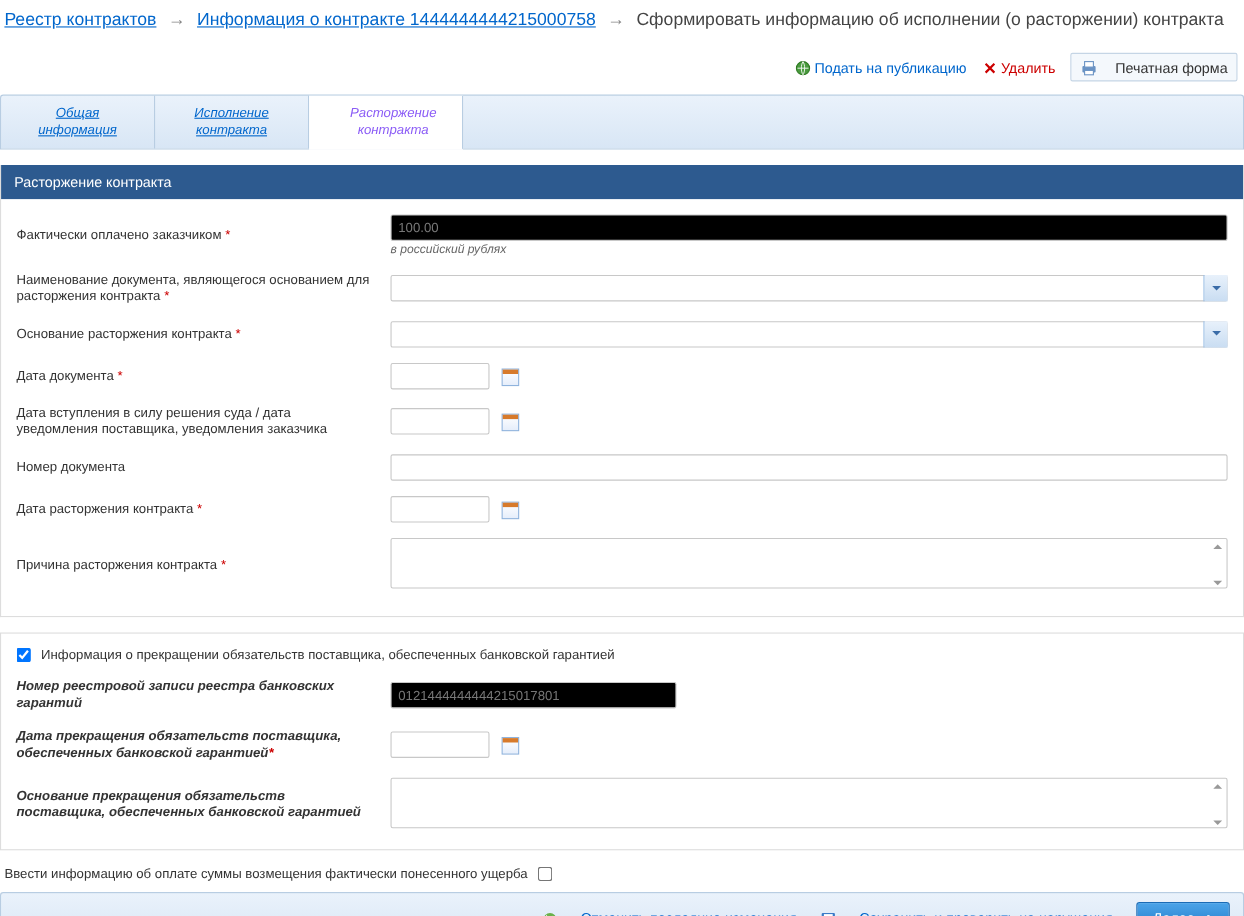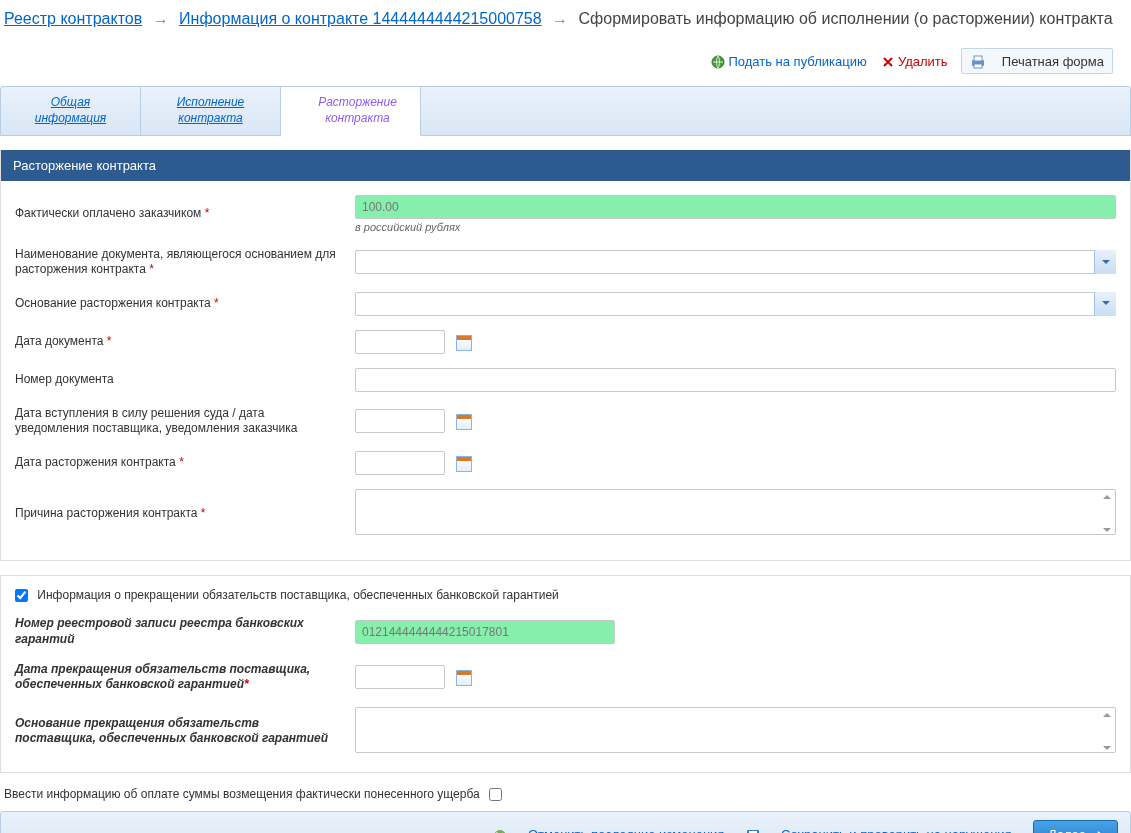--- a/index.html
+++ b/index.html
@@ -2,40 +2,40 @@
 <html><head>
 <meta charset="utf-8">
 <style>
 * { box-sizing: border-box; margin: 0; padding: 0; }
 body { font-family: Arial, sans-serif; font-size: 12px; color: #333; background: #fff; width: 1131px; }
 a { color: #0066cc; text-decoration: underline; cursor: pointer; }
 .breadcrumb { padding: 8px 4px 12px; font-size: 16px; line-height: 1.4; }
 .breadcrumb a { color: #0066cc; }
 .breadcrumb .arrow { color: #888; margin: 0 6px; }
 .breadcrumb .current { color: #444; }
-.toolbar { text-align: right; padding: 6px 18px; font-size: 13px; }
+.toolbar { text-align: right; padding: 6px 6px; font-size: 13px; }
 .toolbar span { margin-left: 12px; vertical-align: middle; }
 .toolbar a { text-decoration: none; color: #0066cc; }
 .toolbar .del { color: #cc0000; }
 .toolbar .print-box { display: inline-block; border: 1px solid #c5d5e5; padding: 4px 8px; border-radius: 2px; background: #f4f8fc; margin-left: 10px; }
 .tabs-wrap { background: linear-gradient(#eaf2fb,#d8e6f5); border: 1px solid #b8cde2; border-radius: 3px 3px 0 0; margin-top: 6px; padding: 0; font-style: italic; }
 .tabs { display: flex; }
 .tab { padding: 8px 22px; text-align: center; font-size: 12px; border-right: 1px solid #b8cde2; cursor: pointer; color: #0066cc; text-decoration: underline; min-width: 140px; line-height: 1.3; }
 .tab.active { background: #fff; color: #8b5cf6; text-decoration: none; border-bottom: 1px solid #fff; margin-bottom: -1px; padding-left: 36px; }
 .panel { border: 1px solid #ddd; border-top: none; margin-bottom: 14px; }
 .panel-header { background: #2d5a8f; color: #fff; padding: 8px 12px; font-size: 13px; }
 .form-body { padding: 14px 14px 8px; }
 .row { display: flex; align-items: center; margin-bottom: 14px; }
 .row-label { width: 340px; padding-right: 16px; font-size: 12px; line-height: 1.3; color: #333; }
 .row-label.bold { font-weight: bold; font-style: italic; }
 .row-field { flex: 1; }
 .req { color: #cc0000; }
 .input, .select, .textarea { width: 100%; border: 1px solid #c8c8c8; background: #fff; font-size: 12px; padding: 4px 6px; border-radius: 2px; }
 .input.short { width: 90px; display: inline-block; }
-.input.readonly { background: #86efac; color: #777; }
+.input.readonly { background: #000000; color: #777; }
 .select-wrap { position: relative; }
 .select-wrap .dd { position: absolute; right: 0; top: 0; width: 22px; height: 100%; background: linear-gradient(#e8f1fb,#c9ddf2); border-left: 1px solid #9ec1e6; display: flex; align-items: center; justify-content: center; }
 .select-wrap .dd::after { content: ""; border: 4px solid transparent; border-top-color: #3a6ca8; margin-top: 3px; }
 .hint { font-style: italic; color: #666; font-size: 11px; margin-top: 2px; }
 .cal-icon { display: inline-block; width: 16px; height: 16px; vertical-align: middle; margin-left: 8px; background: linear-gradient(#fff,#e6eefb); border: 1px solid #8fb3dd; position: relative; }
 .cal-icon::before { content: ""; position: absolute; top: 0; left: 0; right: 0; height: 4px; background: #d77a2b; }
 .textarea { height: 46px; resize: none; }
 .textarea-scroll { position: relative; }
 .scrl { position: absolute; right: 2px; top: 2px; bottom: 2px; width: 14px; display: flex; flex-direction: column; justify-content: space-between; align-items: center; }
 .scrl::before, .scrl::after { content: ""; border: 4px solid transparent; }
@@ -130,30 +130,30 @@
 
     <div class="row">
       <div class="row-label"><span>Дата документа</span> <span class="req">*</span></div>
       <div class="row-field">
         <input class="input short" style="">
         <span class="cal-icon"></span>
       </div>
     </div>
 
     <div class="row">
+      <div class="row-label">Дата вступления в силу решения суда / дата уведомления поставщика, уведомления заказчика</div>
+      <div class="row-field">
+        <input class="input short" style="">
+        <span class="cal-icon"></span>
+      </div>
+    </div>
+
+    <div class="row">
       <div class="row-label">Номер документа</div>
       <div class="row-field"><input class="input" style=""></div>
-    </div>
-
-    <div class="row">
-      <div class="row-label">Дата вступления в силу решения суда / дата уведомления поставщика, уведомления заказчика</div>
-      <div class="row-field">
-        <input class="input short" style="">
-        <span class="cal-icon"></span>
-      </div>
     </div>
 
     <div class="row">
       <div class="row-label"><span>Дата расторжения контракта</span> <span class="req">*</span></div>
       <div class="row-field">
         <input class="input short" style="">
         <span class="cal-icon"></span>
       </div>
     </div>
 

